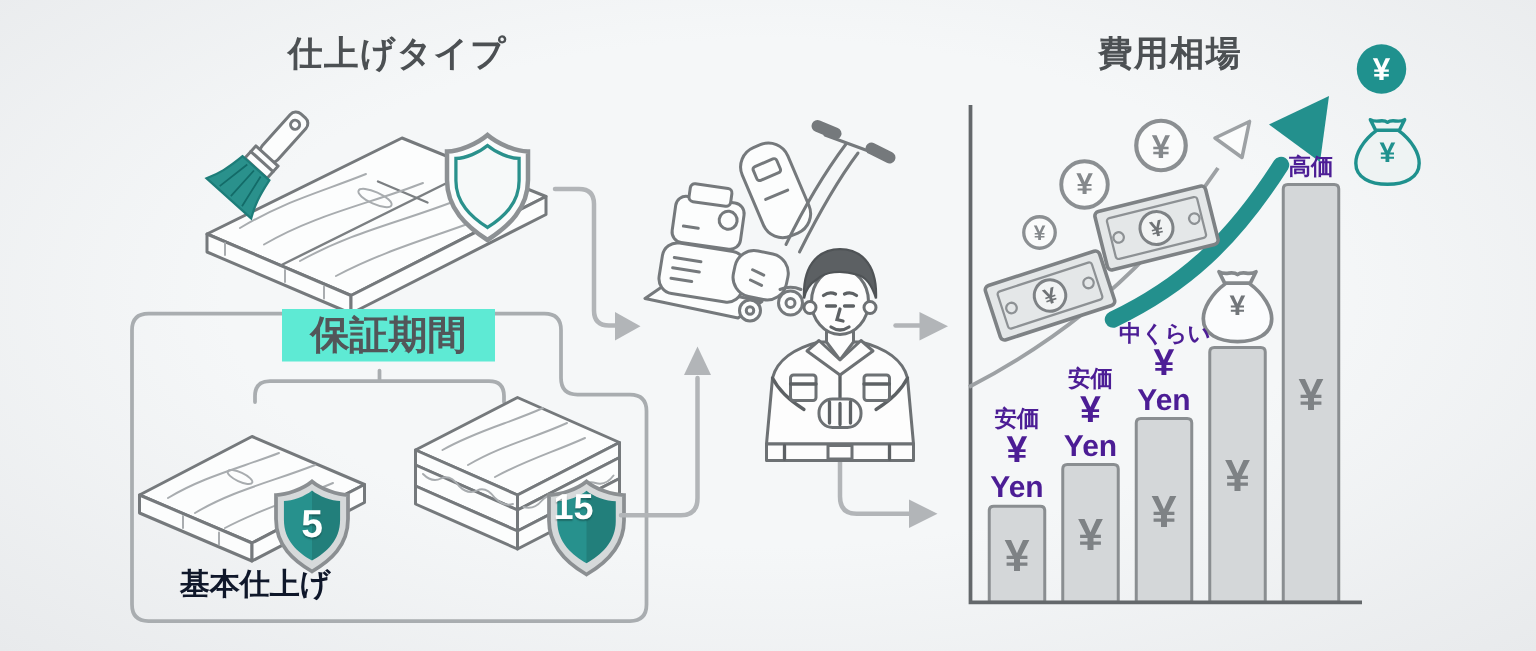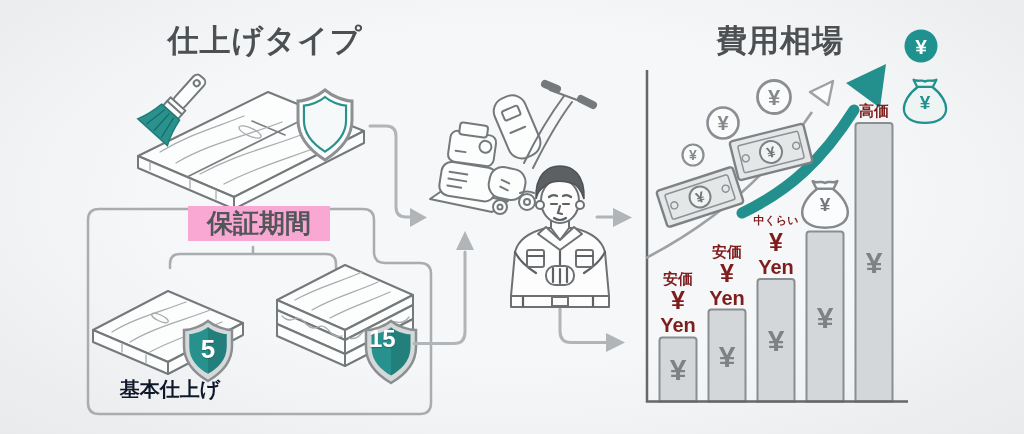--- a/index.html
+++ b/index.html
@@ -3,27 +3,27 @@
 <meta charset="utf-8">
 <style>
   html,body{margin:0;padding:0;}
   body{
     width:1024px;height:434px;overflow:hidden;position:relative;
     background:radial-gradient(ellipse at 50% 45%, #f5f7f8 50%, #e8eaec 100%);
     font-family:"Liberation Sans","DejaVu Sans",sans-serif;
   }
   #stage{position:absolute;left:0;top:0;width:1024px;height:434px;}
   svg{position:absolute;left:0;top:0;}
-  .t{position:absolute;color:#7f1d1d;text-align:center;white-space:nowrap;}
-  .title{font-size:31px;font-weight:bold;color:#4c5053;letter-spacing:1px;}
-  .legend{font-size:26px;font-weight:bold;color:#525659;background:#f9a8d4;padding:0 6px;}
+  .t{position:absolute;color:#4c1d95;text-align:center;white-space:nowrap;}
+  .title{font-size:23px;font-weight:bold;color:#4c5053;letter-spacing:1px;}
+  .legend{font-size:26px;font-weight:bold;color:#525659;background:#5eead4;padding:0 6px;}
   .itemLabel{font-size:20px;font-weight:bold;color:#0f172a;}
   .shieldNum{color:#ffffff;font-weight:bold;text-shadow:0 1px 1px rgba(0,0,0,.25);}
   .tier{font-size:15px;font-weight:bold;}
-  .tierSm{font-size:11px;font-weight:bold;}
+  .tierSm{font-size:15px;font-weight:bold;}
   .yenBig{font-size:25px;font-weight:bold;}
   .unit{font-size:20px;font-weight:bold;}
   .coinYen{font-weight:bold;color:#85898c;}
   .bar{fill:#d4d7d9;stroke:#8a8e91;stroke-width:2;}
   .barYen{font-family:"Liberation Sans","DejaVu Sans",sans-serif;font-size:30px;font-weight:bold;fill:#7e8285;}
   .ln{fill:none;stroke:#75797c;stroke-width:2;stroke-linecap:round;stroke-linejoin:round;}
   .lnf{fill:#fcfdfd;stroke:#75797c;stroke-width:2;stroke-linejoin:round;}
   .grain{fill:none;stroke:#a8acaf;stroke-width:1.3;stroke-linecap:round;}
   .seam{fill:none;stroke:#7b7f82;stroke-width:1.6;stroke-linecap:round;}
   .conn{fill:none;stroke:#b2b5b8;stroke-width:3;stroke-linecap:round;stroke-linejoin:round;}

